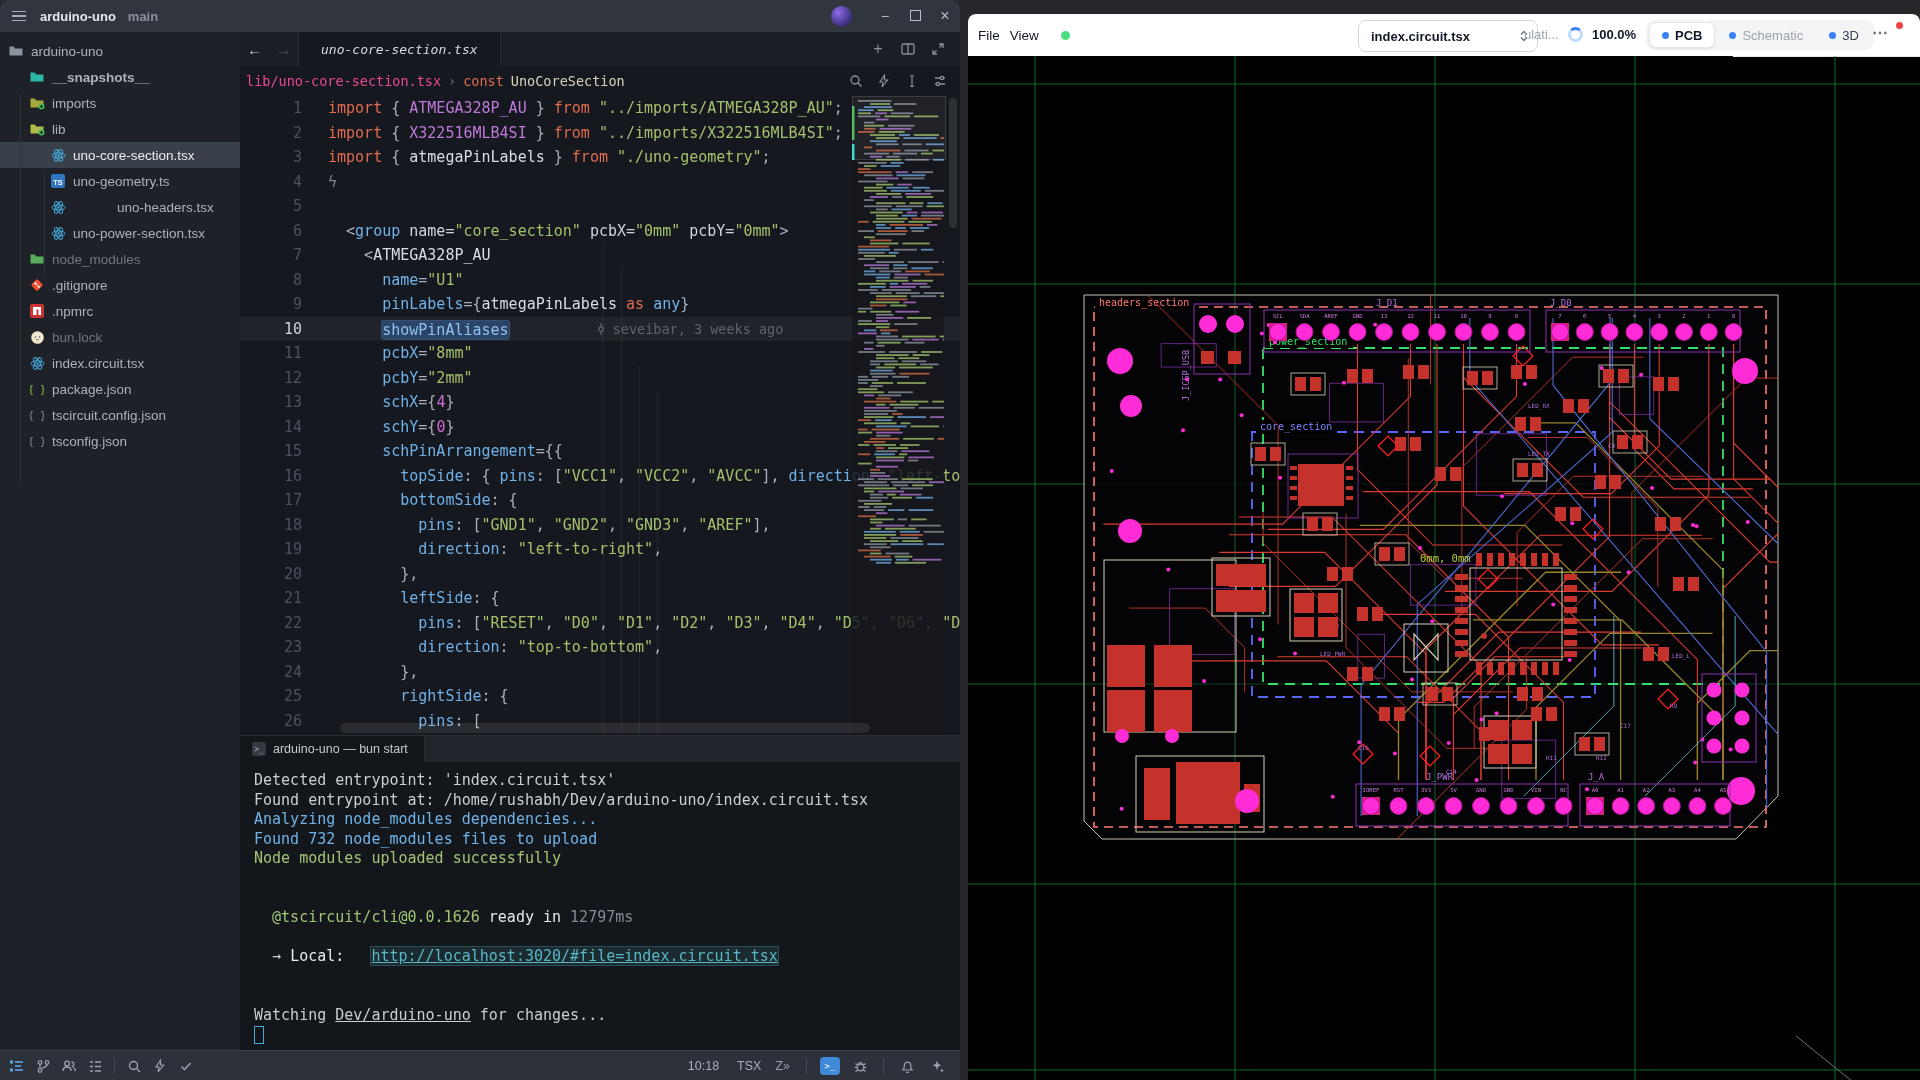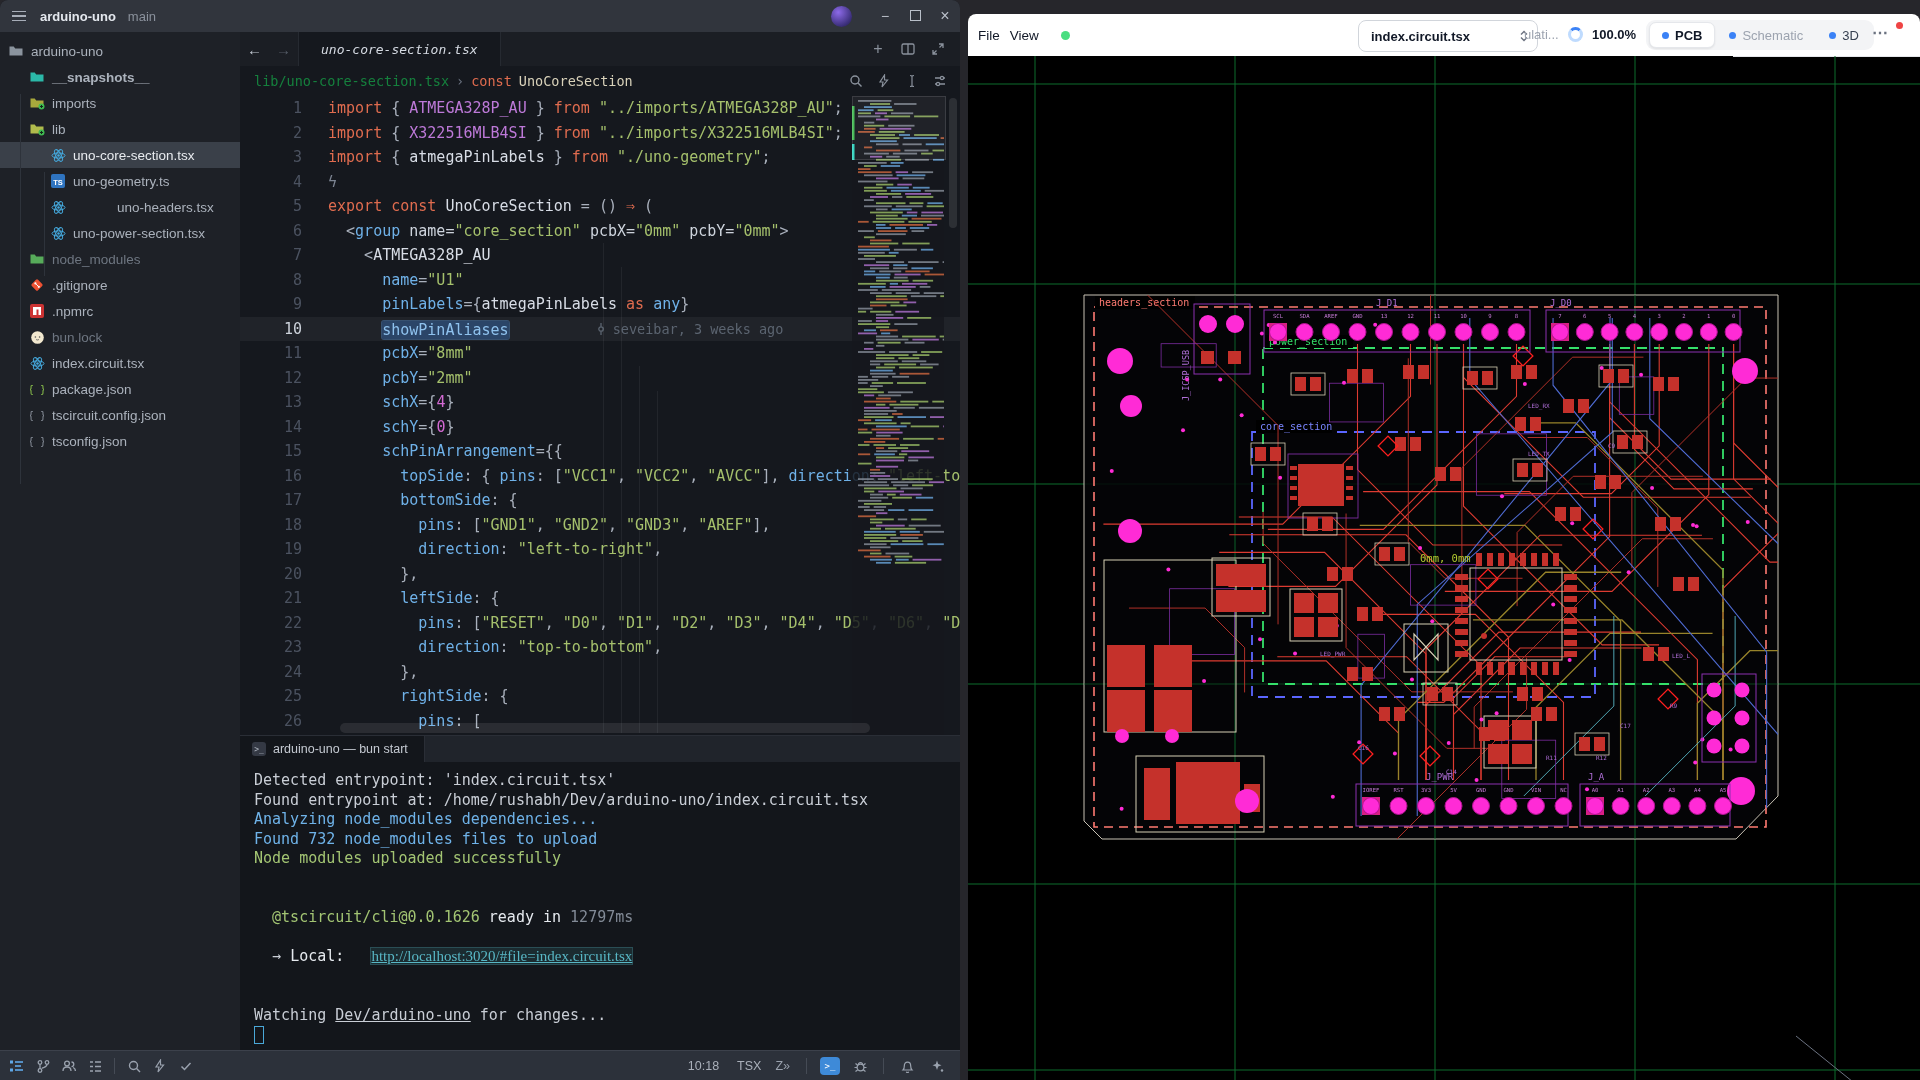--- a/index.html
+++ b/index.html
@@ -5,21 +5,21 @@
   html,body{margin:0;padding:0;background:#26262b;width:1920px;height:1080px;overflow:hidden;
     font-family:"Liberation Sans",sans-serif;-webkit-font-smoothing:antialiased;}
   .mono{font-family:"DejaVu Sans Mono",monospace;}
 
   
   #editor-window{position:absolute;left:0;top:0;width:960px;height:1080px;background:#15181e;border-radius:8px 8px 0 0;overflow:hidden;}
   #titlebar{position:absolute;left:0;top:0;width:960px;height:32px;background:#31353d;display:flex;align-items:center;border-bottom:1px solid #24272e;}
   #titlebar .ham{margin-left:12px;display:flex;flex-direction:column;gap:3px;cursor:pointer;}
   #titlebar .ham span{display:block;width:14px;height:1.6px;background:#a7adb8;}
   #titlebar .proj{margin-left:14px;color:#e4e8ee;font-weight:bold;font-size:13px;}
-  #titlebar .branch{margin-left:12px;color:#8a919c;font-size:13px;}
+  #titlebar .branch{margin-left:12px;color:#8a919c;font-size:13px;font-weight:bold;}
   #titlebar .spacer{flex:1;}
   .avatar{width:21px;height:21px;border-radius:50%;background:radial-gradient(circle at 35% 30%,#8d6ae8,#3b2f7a 70%,#1e1b3a);margin-right:18px;}
   .winbtn{color:#b9bfc9;font-size:14px;width:30px;text-align:center;cursor:pointer;}
   .maxbox{width:9px;height:9px;border:1.4px solid #b9bfc9;display:inline-block;}
 
   
   #sidebar{position:absolute;left:0;top:32px;width:240px;height:1018px;background:#1e2127;border-right:1px solid #14161a;}
   .tree-row{position:relative;height:26px;display:flex;align-items:center;font-size:13.5px;color:#abb2bc;cursor:pointer;white-space:nowrap;}
   .tree-row.sel{background:#3a4049;color:#e8ebef;}
   .tree-row.dim{color:#6e7681;}
@@ -30,21 +30,21 @@
   #tabbar{position:absolute;left:240px;top:32px;width:720px;height:34px;background:#1b1e24;display:flex;align-items:stretch;border-bottom:1px solid #111318;}
   #navs{width:58px;display:flex;align-items:center;justify-content:center;gap:14px;border-right:1px solid #262a31;}
   #navs .nb{font-size:15px;color:#c3c9d2;cursor:pointer;}
   #navs .nb.dis{color:#545b66;}
   .tab{display:flex;align-items:center;padding:0 22px;background:#15181e;border-right:1px solid #262a31;color:#d5dae2;font-size:13px;font-style:italic;}
   #tab-icons{margin-left:auto;display:flex;align-items:center;gap:10px;padding-right:12px;color:#8a919c;}
   .ticon{width:20px;height:20px;display:flex;align-items:center;justify-content:center;cursor:pointer;}
 
   
   #breadcrumb{position:absolute;left:240px;top:66px;width:720px;height:30px;background:#15181e;border-bottom:1px solid #23262d;display:flex;align-items:center;font-size:13.5px;}
-  #breadcrumb .path{color:#15803d;margin-left:14px;}
+  #breadcrumb .path{color:#ec4899;margin-left:6px;}
   #breadcrumb .sep{color:#6b7280;margin:0 7px;}
   #breadcrumb .kw{color:#e06c4f;}
   #breadcrumb .sym{color:#d9d2ba;margin-left:7px;}
   #bc-icons{margin-left:auto;display:flex;gap:8px;padding-right:10px;}
 
   
   #code-area{position:absolute;left:240px;top:96px;width:720px;height:639px;overflow:hidden;background:#15181e;}
   .code-line{display:flex;height:24.5px;line-height:24.5px;font-size:15px;white-space:pre;position:relative;}
   .code-line.active{background:rgba(255,255,255,0.05);}
   .ln{width:62px;text-align:right;padding-right:26px;color:#4b5260;flex:0 0 62px;}
@@ -65,21 +65,21 @@
   #vs-thumb{position:absolute;left:1px;top:2px;width:8px;height:130px;background:rgba(255,255,255,0.10);border-radius:4px;}
 
   
   #terminal{position:absolute;left:240px;top:735px;width:720px;height:315px;background:#13161b;border-top:1px solid #2a2e36;}
   #term-header{height:26px;background:#20242b;display:flex;align-items:stretch;}
   #term-tab{display:flex;align-items:center;gap:7px;padding:0 16px 0 12px;background:#13161b;border-right:1px solid #2a2e36;color:#c5cad2;font-size:12.5px;}
   .term-ico{width:14px;height:14px;background:#343944;border-radius:3px;color:#aeb5bf;font-size:8px;display:flex;align-items:center;justify-content:center;font-family:"DejaVu Sans Mono",monospace;}
   #term-body{padding:9px 0 0 14px;font-size:15px;line-height:19.6px;white-space:pre;}
   .tl-w{color:#c9ced6}.tl-wb{color:#e6eaef;font-weight:normal}.tl-b{color:#6fb3e9}.tl-g{color:#a3c573}
   .tl-d{color:#828a96}
-  .tl-lk{color:#58b7c5;text-decoration:underline;background:rgba(86,182,194,0.13);box-shadow:0 0 0 1px rgba(86,182,194,0.35);cursor:pointer;font-family:Liberation Serif, serif;}
+  .tl-lk{color:#58b7c5;text-decoration:underline;background:rgba(86,182,194,0.13);box-shadow:0 0 0 1px rgba(86,182,194,0.35);cursor:pointer;}
   .tl-un{color:#c9ced6;text-decoration:underline;}
   .tl-cur{display:inline-block;width:8px;height:16px;border:1.4px solid #4aa8d8;vertical-align:-3px;}
 
   
   #statusbar{position:absolute;left:0;top:1050px;width:960px;height:30px;background:#2c313a;border-top:1px solid #3c414b;display:flex;align-items:center;font-size:12.5px;color:#aab0ba;}
   .sb-ico{width:26px;height:22px;display:flex;align-items:center;justify-content:center;cursor:pointer;}
   .sb-sep{width:1px;height:16px;background:#454b55;margin:0 6px;}
   .sb-right{margin-left:auto;display:flex;align-items:center;gap:4px;padding-right:10px;}
   .term-active{background:#3e8ad8;border-radius:4px;width:20px;height:18px;color:#fff;
     font-family:"DejaVu Sans Mono",monospace;font-size:9px;display:flex;align-items:center;justify-content:center;}
@@ -345,21 +345,21 @@
       </span>
     </div>
   </div>
 
   <div id="code-area" class="mono">
     <div id="code-lines">
         <div class="code-line"><span class="ln">1</span><span class="lc"><span class="tk-kw">import</span><span class="tk-pn"> { </span><span class="tk-tp">ATMEGA328P_AU</span><span class="tk-pn"> } </span><span class="tk-kw">from</span><span class="tk-pn"> </span><span class="tk-st">"../imports/ATMEGA328P_AU"</span><span class="tk-pn">;</span></span></div>
         <div class="code-line"><span class="ln">2</span><span class="lc"><span class="tk-kw">import</span><span class="tk-pn"> { </span><span class="tk-tp">X322516MLB4SI</span><span class="tk-pn"> } </span><span class="tk-kw">from</span><span class="tk-pn"> </span><span class="tk-st">"../imports/X322516MLB4SI"</span><span class="tk-pn">;</span></span></div>
         <div class="code-line"><span class="ln">3</span><span class="lc"><span class="tk-kw">import</span><span class="tk-pn"> { </span><span class="tk-vr">atmegaPinLabels</span><span class="tk-pn"> } </span><span class="tk-kw">from</span><span class="tk-pn"> </span><span class="tk-st">"./uno-geometry"</span><span class="tk-pn">;</span></span></div>
         <div class="code-line"><span class="ln">4</span><span class="lc"><span class="tk-ic">ϟ</span></span></div>
-        <div class="code-line"><span class="ln">5</span><span class="lc"><span class="tk-kw">export</span><span class="tk-pn"> </span><span class="tk-kw">const</span><span class="tk-pn"> </span><span class="tk-vr">UnoCoreSection</span><span class="tk-pn"> = () </span><span class="tk-kw">⇒</span><span class="tk-pn"> (</span></span></div>
+        <div class="code-line"><span class="ln">5</span></div>
         <div class="code-line"><span class="ln">6</span><span class="lc"><span class="tk-pn">  &lt;</span><span class="tk-tg">group</span><span class="tk-tx"> name=</span><span class="tk-st">"core_section"</span><span class="tk-tx"> pcbX=</span><span class="tk-st">"0mm"</span><span class="tk-tx"> pcbY=</span><span class="tk-st">"0mm"</span><span class="tk-pn">&gt;</span></span></div>
         <div class="code-line"><span class="ln">7</span><span class="lc"><span class="tk-pn">    &lt;</span><span class="tk-vr">ATMEGA328P_AU</span></span></div>
         <div class="code-line"><span class="ln">8</span><span class="lc"><span class="tk-at">      name</span><span class="tk-pn">=</span><span class="tk-st">"U1"</span></span></div>
         <div class="code-line"><span class="ln">9</span><span class="lc"><span class="tk-at">      pinLabels</span><span class="tk-pn">={</span><span class="tk-vr">atmegaPinLabels</span><span class="tk-pn"> </span><span class="tk-kw">as</span><span class="tk-pn"> </span><span class="tk-tg">any</span><span class="tk-pn">}</span></span></div>
         <div class="code-line active"><span class="ln">10</span><span class="lc"><span class="tk-pn">      </span><span class="tk-atsel">showPinAliases</span><span class="blame"><svg width="12" height="12" viewBox="0 0 12 12">
                 <circle cx="6" cy="6" r="2.2" fill="none" stroke="#5b6470" stroke-width="1.3"></circle>
                 <path d="M6 0v3.8M6 8.2V12" stroke="#5b6470" stroke-width="1.3"></path>
               </svg>seveibar, 3 weeks ago</span></span></div>
         <div class="code-line"><span class="ln">11</span><span class="lc"><span class="tk-at">      pcbX</span><span class="tk-pn">=</span><span class="tk-st">"8mm"</span></span></div>
         <div class="code-line"><span class="ln">12</span><span class="lc"><span class="tk-at">      pcbY</span><span class="tk-pn">=</span><span class="tk-st">"2mm"</span></span></div>

